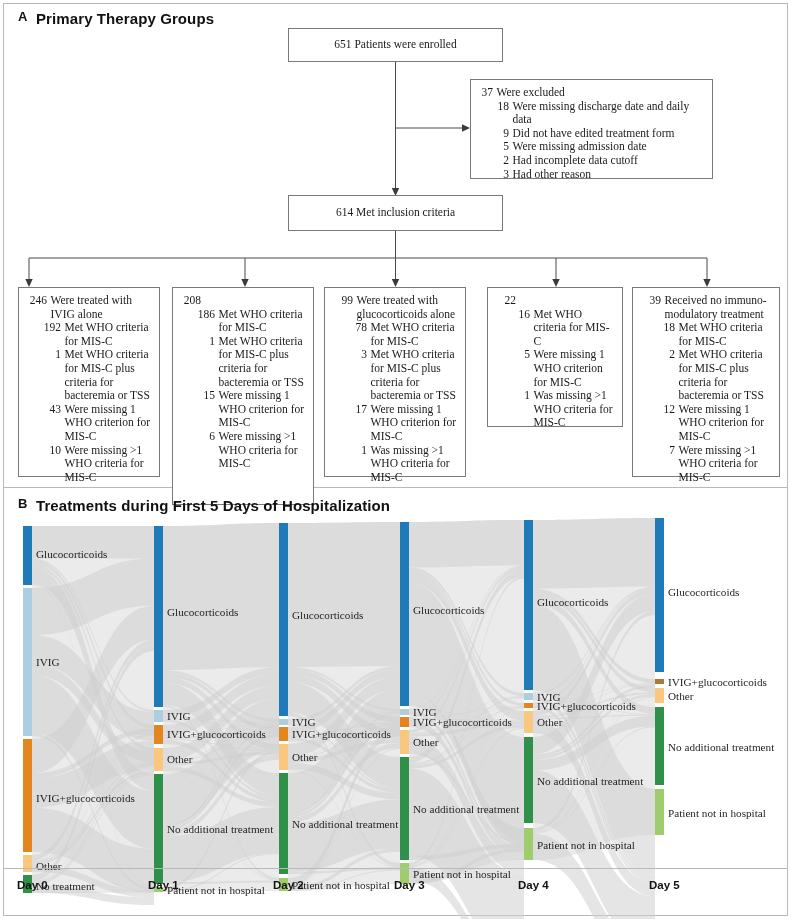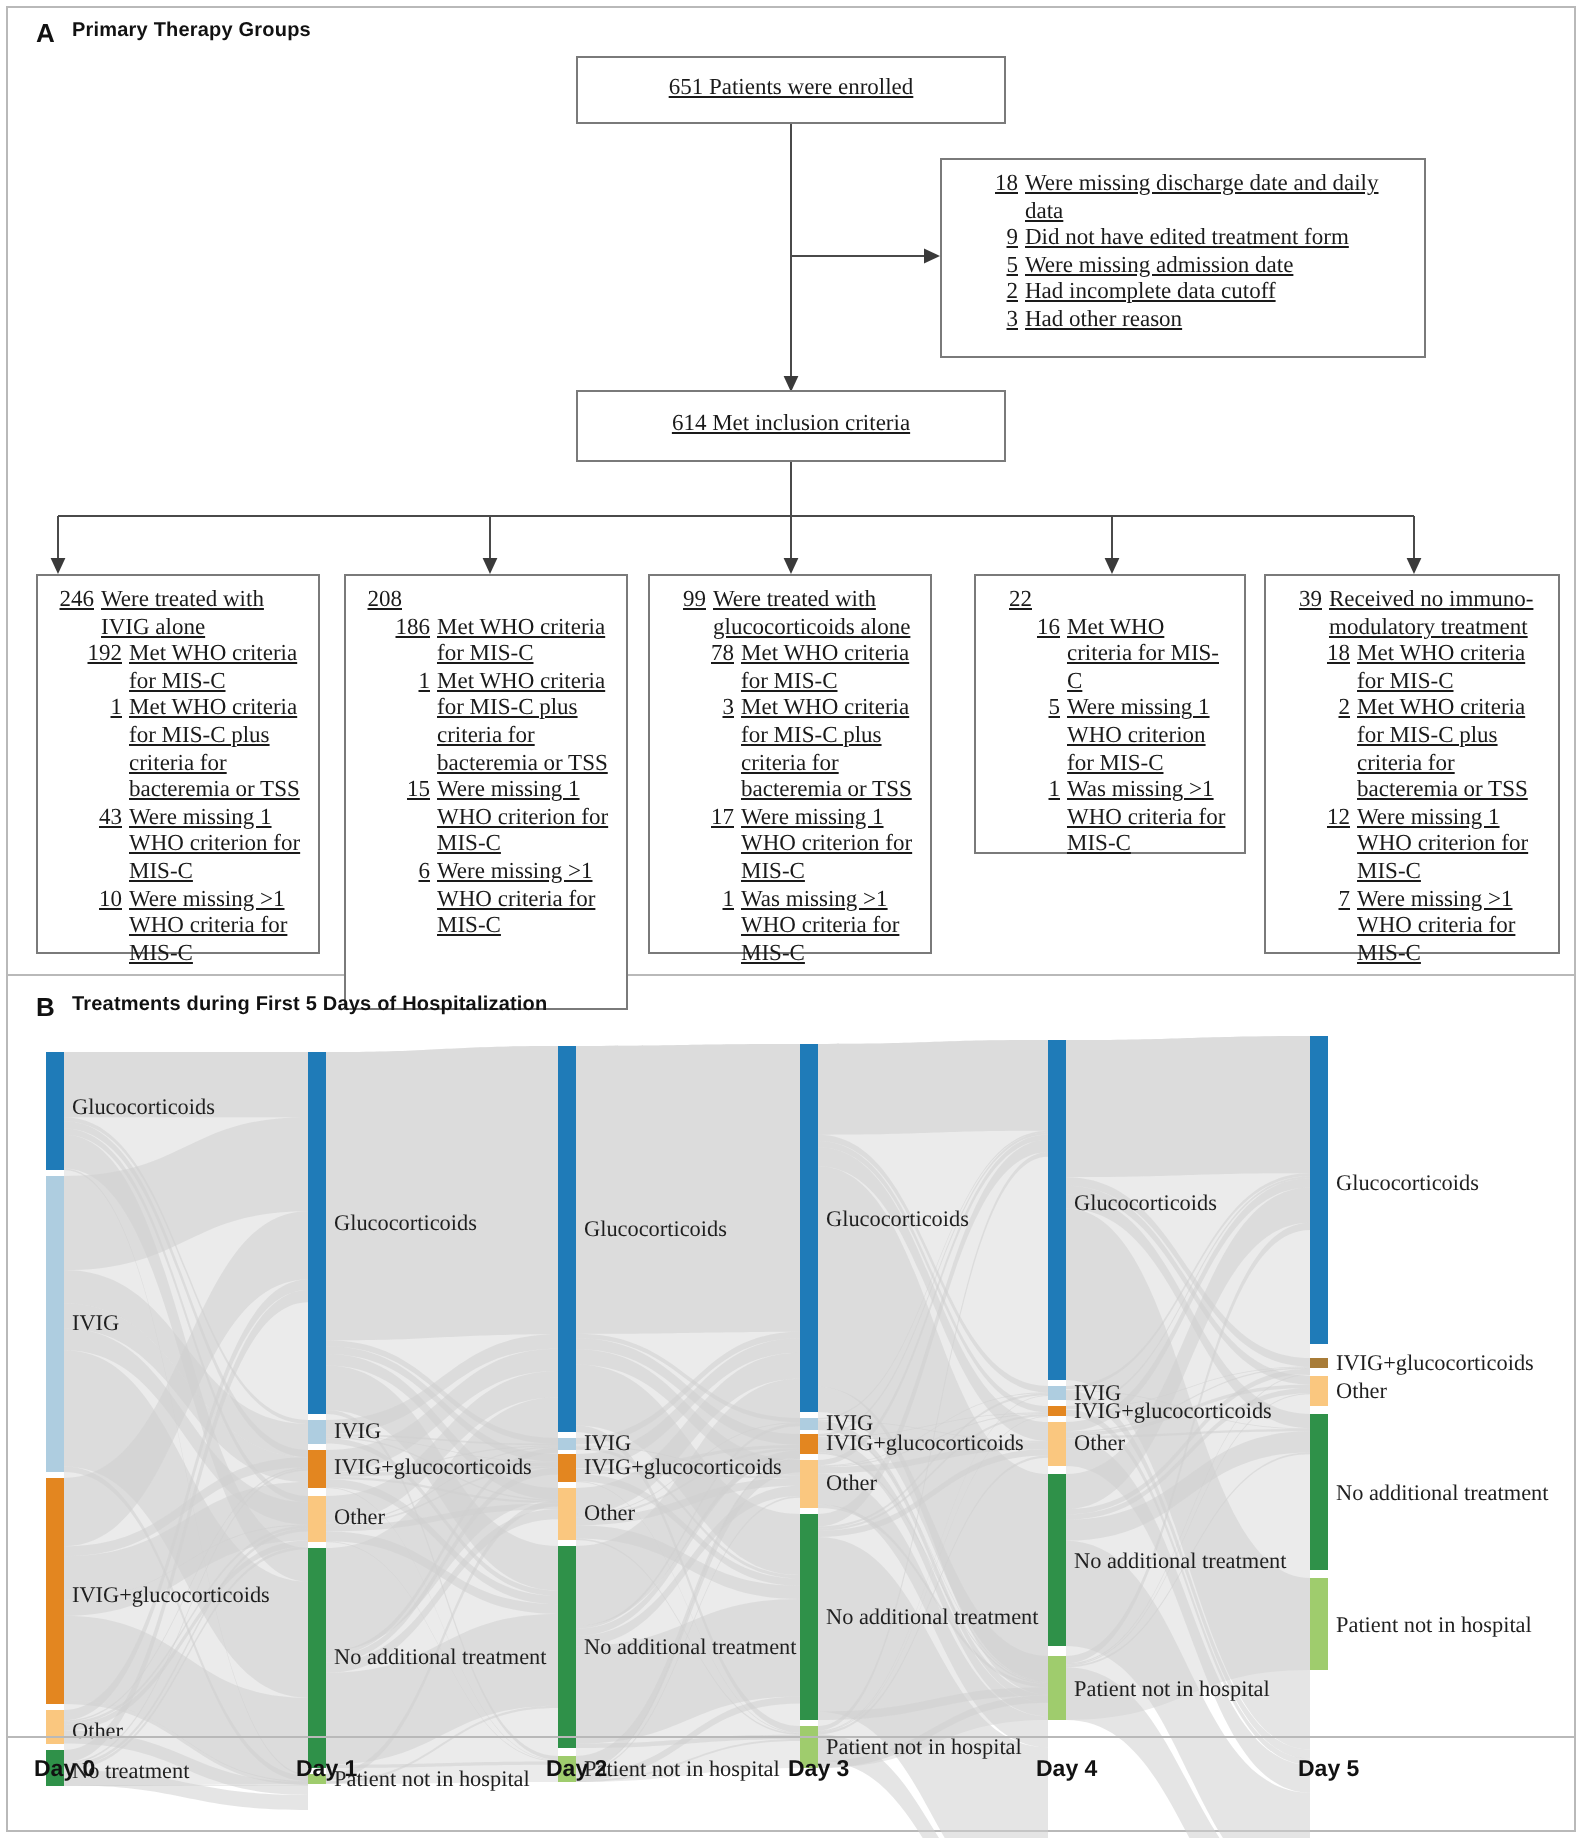--- a/index.html
+++ b/index.html
@@ -36,21 +36,21 @@
     width: 783px;
     height: 0;
     border-top: 1px solid #b9b9b9;
   }
 
   
   .panel-header {
     position: absolute;
     font-family: "Liberation Sans", "DejaVu Sans", sans-serif;
     font-weight: bold;
-    font-size: 10px;
+    font-size: 15px;
     color: #111111;
     letter-spacing: 0.1px;
     white-space: nowrap;
   }
   .panel-letter {
     position: absolute;
     font-family: "Liberation Sans", "DejaVu Sans", sans-serif;
     font-weight: bold;
     font-size: 13px;
     color: #111111;
@@ -58,21 +58,20 @@
 
   
   .flow-box {
     position: absolute;
     border: 1px solid #7a7a7a;
     background: #ffffff;
     box-sizing: border-box;
     font-size: 11.5px;
     line-height: 13.6px;
     color: #1a1a1a;
-    text-decoration: underline;
   }
   .flow-box.centered {
     display: flex;
     align-items: center;
     justify-content: center;
     text-align: center;
   }
   .flow-box.listbox {
     padding: 6px 5px 5px 6px;
   }
@@ -171,20 +170,24 @@
       <polygon points="556,287 552.3,279 559.7,279"></polygon>
       <polygon points="707,287 703.3,279 710.7,279"></polygon>
     </g>
   </svg>
 
   <div class="flow-box centered" style="left:288px; top:28px; width:215px; height:34px;">
     <span>651 Patients were enrolled</span>
   </div>
 
   <div class="flow-box listbox" style="left:470px; top:79px; width:243px; height:100px;">
+    <div class="li-row lvl0">
+      <span class="li-num" style="width:16px;">37</span>
+      <span class="li-text">Were excluded</span>
+    </div>
     <div id="excluded-items">
         <div class="li-row lvl1">
           <span class="li-num" style="width: 18px;">18</span>
           <span class="li-text">Were missing discharge date and daily data</span>
         </div>
         <div class="li-row lvl1">
           <span class="li-num" style="width: 18px;">9</span>
           <span class="li-text">Did not have edited treatment form</span>
         </div>
         <div class="li-row lvl1">

